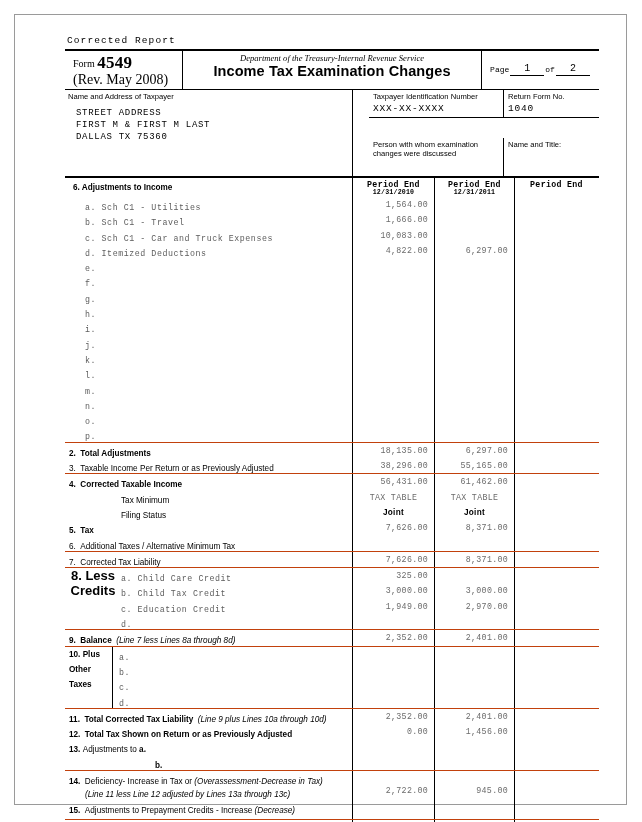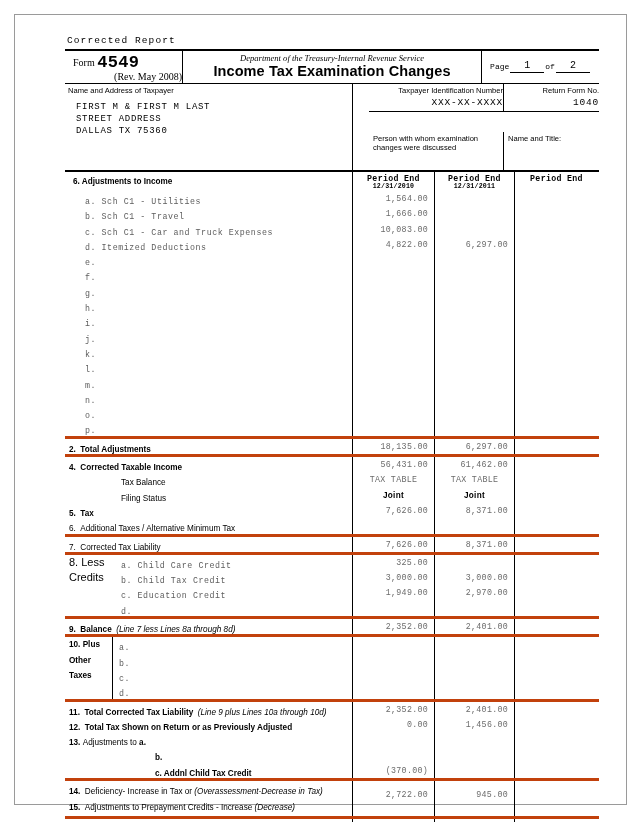--- a/index.html
+++ b/index.html
@@ -51,31 +51,30 @@
     width: 118px;
     border-right: 1px solid #000;
     padding: 2px 0 1px 8px;
     box-sizing: border-box;
   }
   .tb-form .l1 {
     font-family: "Liberation Serif", serif;
     font-size: 10px;
   }
   .tb-form .l1 b {
-    font-family: Liberation Mono, monospace;
+    font-family: Liberation Serif, serif;
     font-size: 17px;
     font-weight: bold;
     letter-spacing: .3px;
     vertical-align: -1px;
   }
   .tb-form .l2 {
     font-family: "Liberation Serif", serif;
-    font-size: 10px;
+    font-size: 14px;
     margin-top: -1px;
-    text-align: right;
   }
   .tb-center {
     flex: 1;
     text-align: center;
     padding-top: 2px;
     border-right: 1px solid #000;
   }
   .tb-center .dept {
     font-family: "Liberation Serif", serif;
     font-size: 8.6px;
@@ -123,21 +122,21 @@
     padding-left: 8px;
     padding-top: 6px;
   }
   .tp-right { flex: 1; }
   .tin-row { display: flex; border-bottom: 1px solid #000; }
   .tin-cell {
     width: 135px;
     border-right: 1px solid #000;
     box-sizing: border-box;
     padding: 2px 0 3px 4px;
-    text-align: right;
+    text-align: left;
   }
   .tin-cell.last { border-right: none; width: auto; flex: 1; }
   .mono-val {
     font-family: "Liberation Mono", monospace;
     font-size: 9.5px;
     letter-spacing: .8px;
     margin-top: 2px;
   }
   .person-row { display: flex; margin-top: 20px; }
   .person-cell {
@@ -200,25 +199,25 @@
     color: #5d5d5d;
     letter-spacing: .55px;
     padding-left: 16px;
   }
   .num-lbl { font-size: 8.2px; }
   .bold { font-weight: bold; }
   .ital { font-style: italic; }
   .indent1 { padding-left: 52px; }
   .txt-blk { color: #000; font-family: "Liberation Sans", sans-serif; font-size: 8.2px; font-weight: bold; }
 
-  .b-top { border-top: 3px solid #c2410c; }
+  .b-top { border-top: 1px solid #c2410c; }
 
   
   .credits-desc { display: flex; width: 288px; box-sizing: border-box; border-right: 1px solid #000; }
-  .credits-lbl { width: 48px; padding-left: 4px; font-size: 11px; font-weight: normal; line-height: 15.3px; }
+  .credits-lbl { width: 48px; padding-left: 4px; font-size: 13px; font-weight: bold; line-height: 15.3px; text-align: center; }
   .credits-items { flex: 1; }
 
   .plus-lbl { width: 48px; padding-left: 4px; font-size: 8.2px; font-weight: bold; line-height: 15.3px;
               box-sizing: border-box; border-right: 1px solid #000; }
   .plus-items { flex: 1; padding-left: 6px; }
 </style>
 </head>
 <body>
 
 <div class="page-frame">
@@ -241,22 +240,22 @@
       <span class="num">1</span>
       <span>of</span>
       <span class="num">2</span>
     </div>
   </div>
 
   <div class="tp-band">
     <div class="tp-left">
       <div class="lbl">Name and Address of Taxpayer</div>
       <div class="tp-addr">
+        <div>STREET ADDRESS</div>
         <div>FIRST M &amp; FIRST M LAST</div>
-        <div>STREET ADDRESS</div>
         <div>DALLAS  TX  75360</div>
       </div>
     </div>
     <div class="tp-right">
       <div class="tin-row">
         <div class="tin-cell">
           <div class="lbl">Taxpayer Identification Number</div>
           <div class="mono-val">XXX-XX-XXXX</div>
         </div>
         <div class="tin-cell last">
@@ -393,34 +392,43 @@
     <div class="row line-h b-top">
       <div class="desc">
         <span class="num-lbl bold">2.</span>
         <span class="num-lbl bold">Total Adjustments</span>
       </div>
       <div class="col">18,135.00</div>
       <div class="col c2">6,297.00</div>
       <div class="col c3" style="border-right:none;"></div>
     </div>
 
+    <div class="row line-h">
+      <div class="desc">
+        <span class="num-lbl">3.</span>
+        <span class="num-lbl">Taxable Income Per Return or as Previously Adjusted</span>
+      </div>
+      <div class="col">38,296.00</div>
+      <div class="col c2">55,165.00</div>
+      <div class="col c3" style="border-right:none;"></div>
+    </div>
 
     <div class="row line-h b-top">
       <div class="desc">
         <span class="num-lbl bold">4.</span>
         <span class="num-lbl bold">Corrected Taxable Income</span>
       </div>
       <div class="col">56,431.00</div>
       <div class="col c2">61,462.00</div>
       <div class="col c3" style="border-right:none;"></div>
     </div>
 
     <div class="row line-h">
       <div class="desc">
-        <span class="num-lbl indent1">Tax Balance</span>
+        <span class="num-lbl indent1">Tax Minimum</span>
       </div>
       <div class="col center">TAX TABLE</div>
       <div class="col c2 center">TAX TABLE</div>
       <div class="col c3" style="border-right:none;"></div>
     </div>
 
     <div class="row line-h">
       <div class="desc">
         <span class="num-lbl indent1">Filing Status</span>
       </div>
@@ -576,37 +584,32 @@
     <div id="adj13-rows">
           <div class="row line-h">
             <div class="desc"><span class="num-lbl bold">13. </span><span class="num-lbl">Adjustments to   </span><span class="num-lbl bold">a.</span></div>
             <div class="col "></div>
             <div class="col c2"></div>
             <div class="col c3" style="border-right: none;"></div>
           </div>
           <div class="row line-h">
             <div class="desc"><span class="num-lbl bold" style="padding-left: 86px;">b.</span></div>
             <div class="col "></div>
-            <div class="col c2"></div>
-            <div class="col c3" style="border-right: none;"></div>
-          </div>
-          <div class="row line-h">
-            <div class="desc"><span class="num-lbl bold" style="padding-left: 86px;">c.  Addnl  Child  Tax    Credit</span></div>
-            <div class="col ">(370.00)</div>
             <div class="col c2"></div>
             <div class="col c3" style="border-right: none;"></div>
           </div>
         </div>
 
     <div class="row b-top">
       <div class="desc">
         <div style="padding-top:2px;line-height:12px;">
           <span class="num-lbl bold">14.</span>
           <span class="num-lbl">Deficiency- Increase in  Tax or </span><span class="num-lbl ital">(Overassessment-Decrease in Tax)</span>
         </div>
+        <div class="num-lbl ital indent1" style="line-height:13px;padding-left:16px;">(Line 11 less Line 12 adjusted by Lines 13a through 13c)</div>
         <div style="line-height:14px;padding-bottom:1px;">
           <span class="num-lbl bold">15.</span>
           <span class="num-lbl">Adjustments  to Prepayment Credits - Increase </span><span class="num-lbl ital">(Decrease)</span>
         </div>
       </div>
       <div class="col" style="display:flex;align-items:center;justify-content:flex-end;padding-bottom:8px;">
         <span>2,722.00</span>
       </div>
       <div class="col c2" style="display:flex;align-items:center;justify-content:flex-end;padding-bottom:8px;">
         <span>945.00</span>

